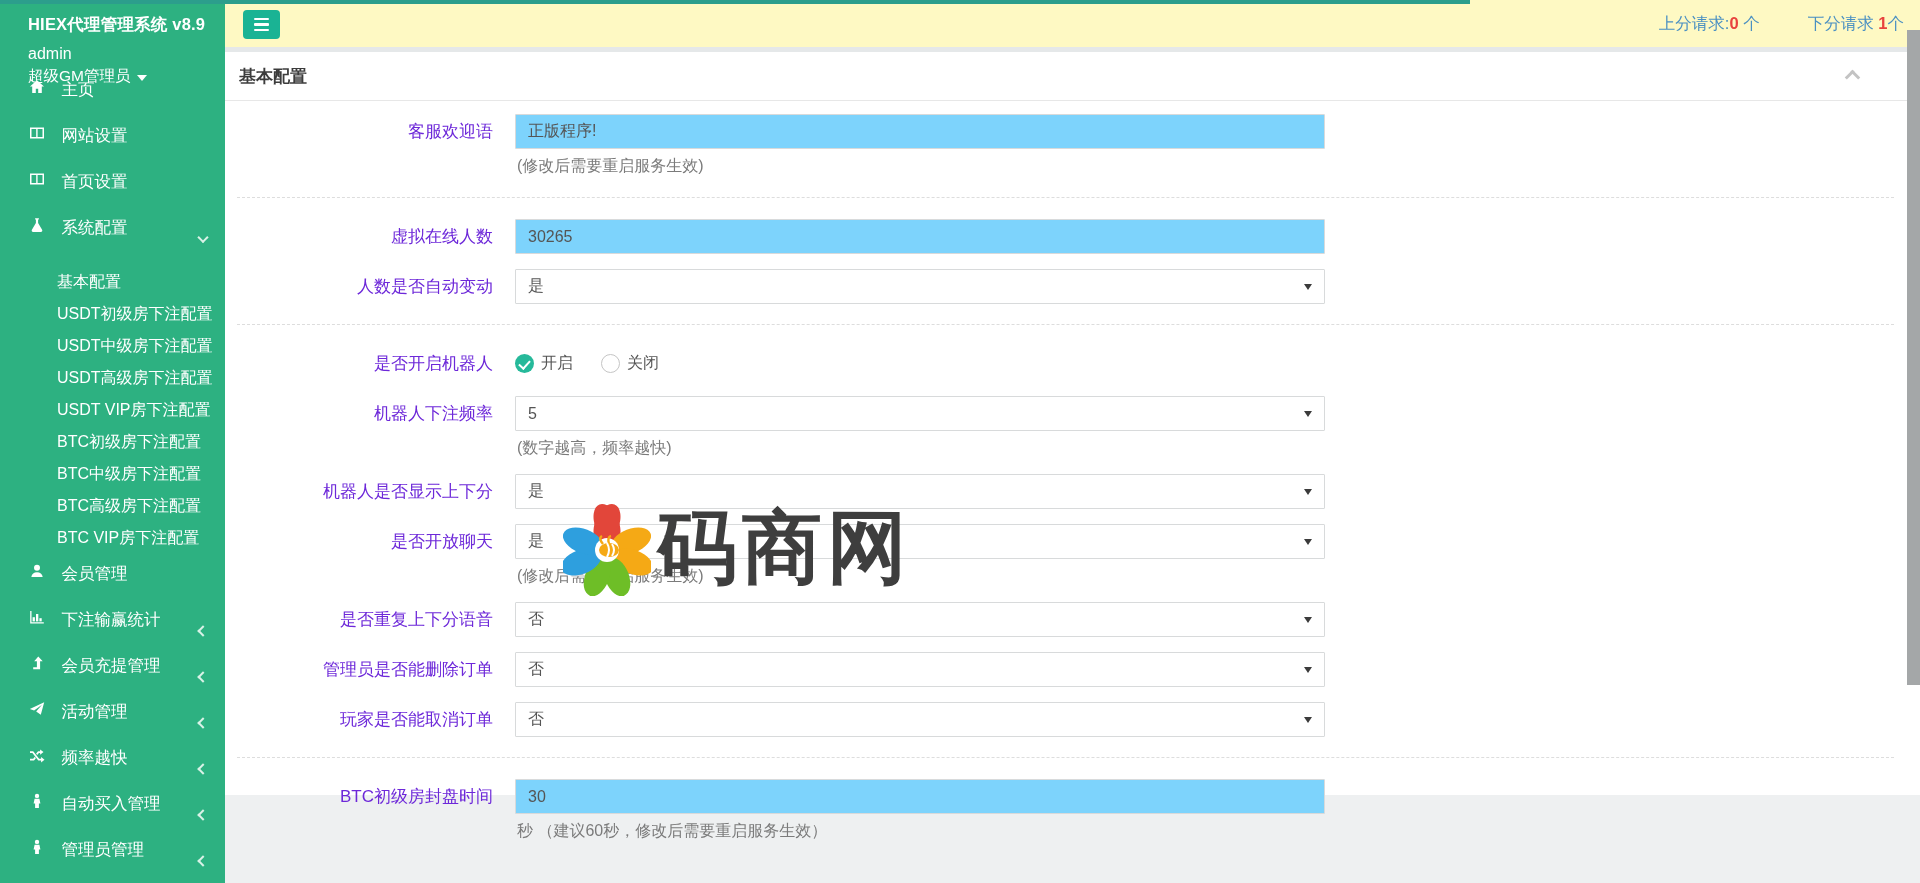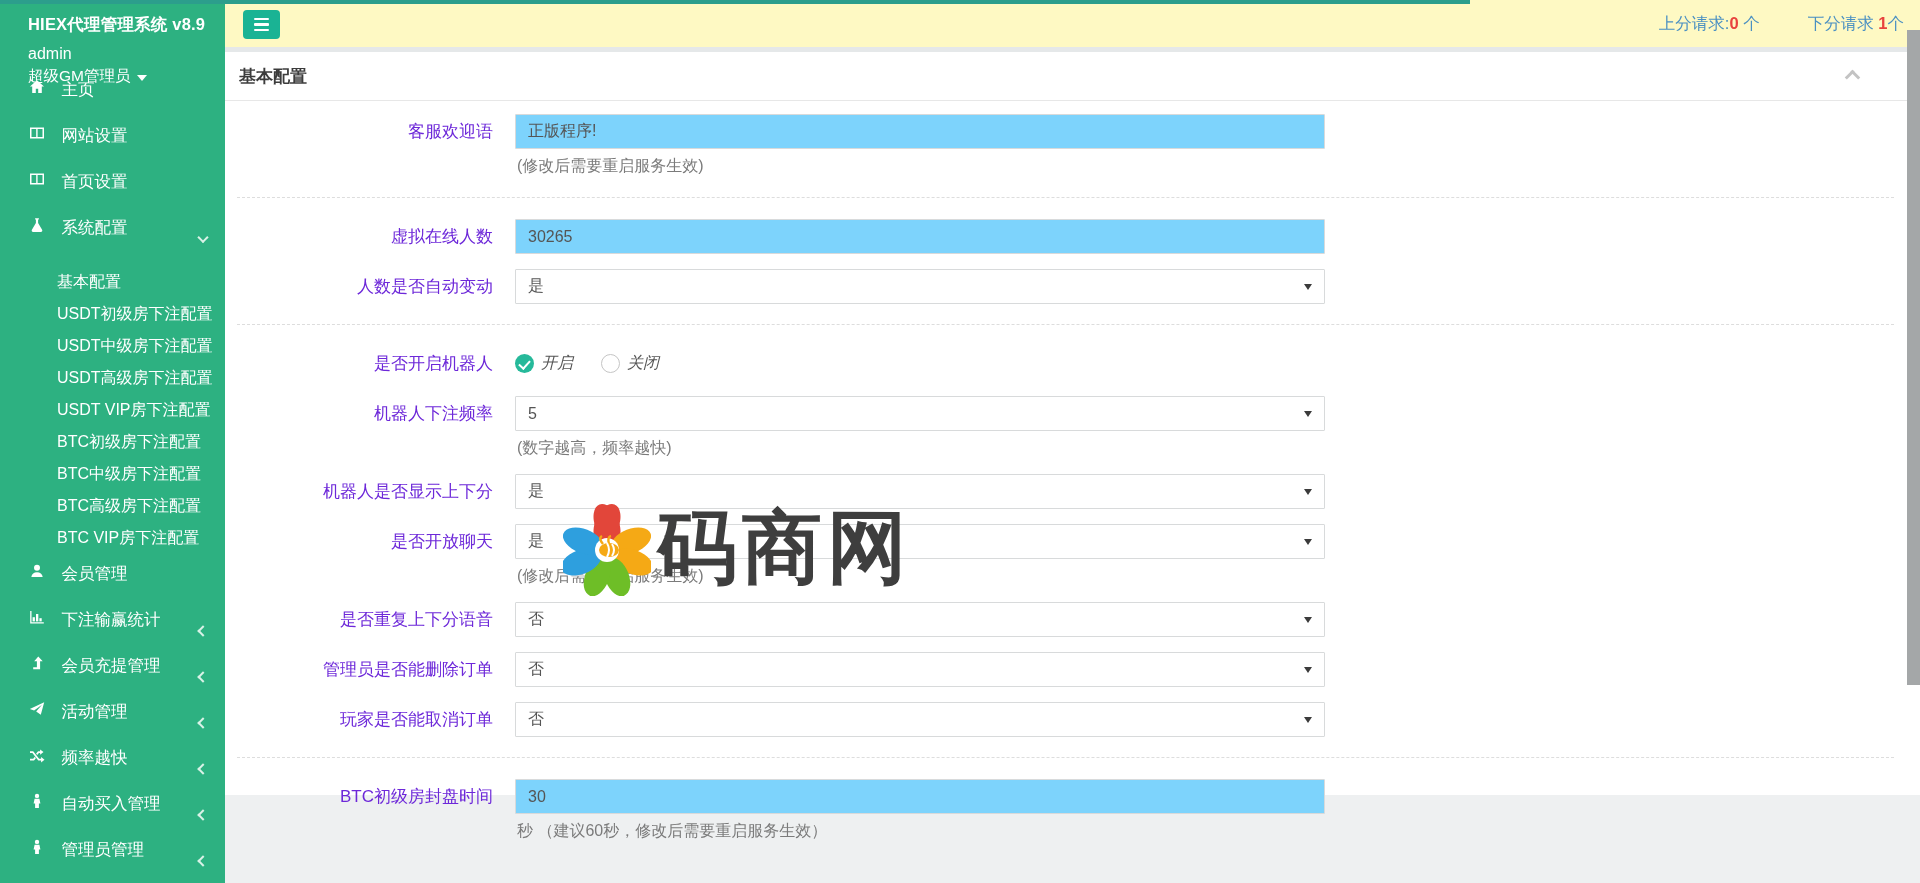--- a/index.html
+++ b/index.html
@@ -44,21 +44,21 @@
   .frow { display:flex; margin-bottom:15px; }
   .frow-label { width:278px; padding-right:22px; text-align:right; font-size:17px; color:#6d28d9; line-height:35px; white-space:nowrap; }
   .frow-ctl { width:810px; }
   .txt { width:810px; height:35px; border:1px solid #D8DADB; border-radius:1px; font-size:16px; color:#555; padding:0 12px; background:#7dd3fc; font-family:"Liberation Sans",sans-serif; outline:none; }
   .sel { width:810px; height:35px; border:1px solid #D8DADB; border-radius:1px; background:#fff; display:flex; align-items:center; justify-content:space-between; padding:0 12px; cursor:pointer; }
   .sel-val { font-size:16px; color:#555; }
   .sel-caret { width:0; height:0; border-left:4.5px solid transparent; border-right:4.5px solid transparent; border-top:6px solid #3B3B3B; }
   .help { font-size:16px; color:#7B7B7B; margin-top:7px; padding-left:2px; }
   .gdivider { border-top:1px dashed #DDDDDD; margin:20px 0 21px 0; }
 
-  .radio-row { height:35px; display:flex; align-items:center;font-style:italic; }
+  .radio-row { height:35px; display:flex; align-items:center; }
   .radio { display:flex; align-items:center; margin-right:28px; font-size:16px; color:#555; cursor:pointer; }
   .rdot { width:19px; height:19px; border-radius:50%; margin-right:7px; position:relative; }
   .rdot.on { background:#26B99A; }
   .rdot.on::after { content:""; position:absolute; left:6px; top:3.5px; width:5px; height:9px; border:solid #fff; border-width:0 2.4px 2.4px 0; transform:rotate(42deg); }
   .rdot.off { background:#fff; border:1px solid #C5C5C5; }
 
   
   .watermark { position:absolute; left:563px; top:500px; display:flex; align-items:center; z-index:40; pointer-events:none; }
   .wm-text { font-size:80px; font-weight:900; color:#3E3E3E; letter-spacing:5px; line-height:1; margin-left:6px; }
 

